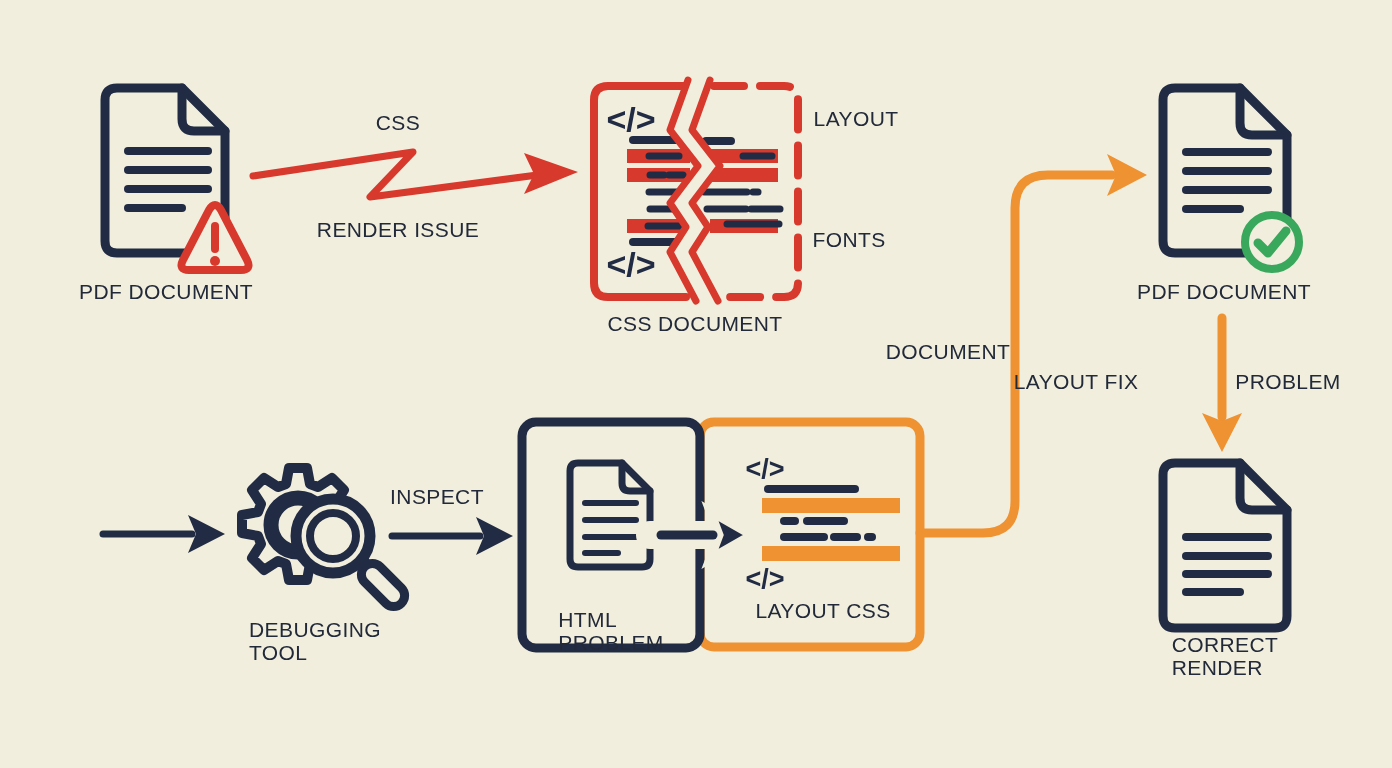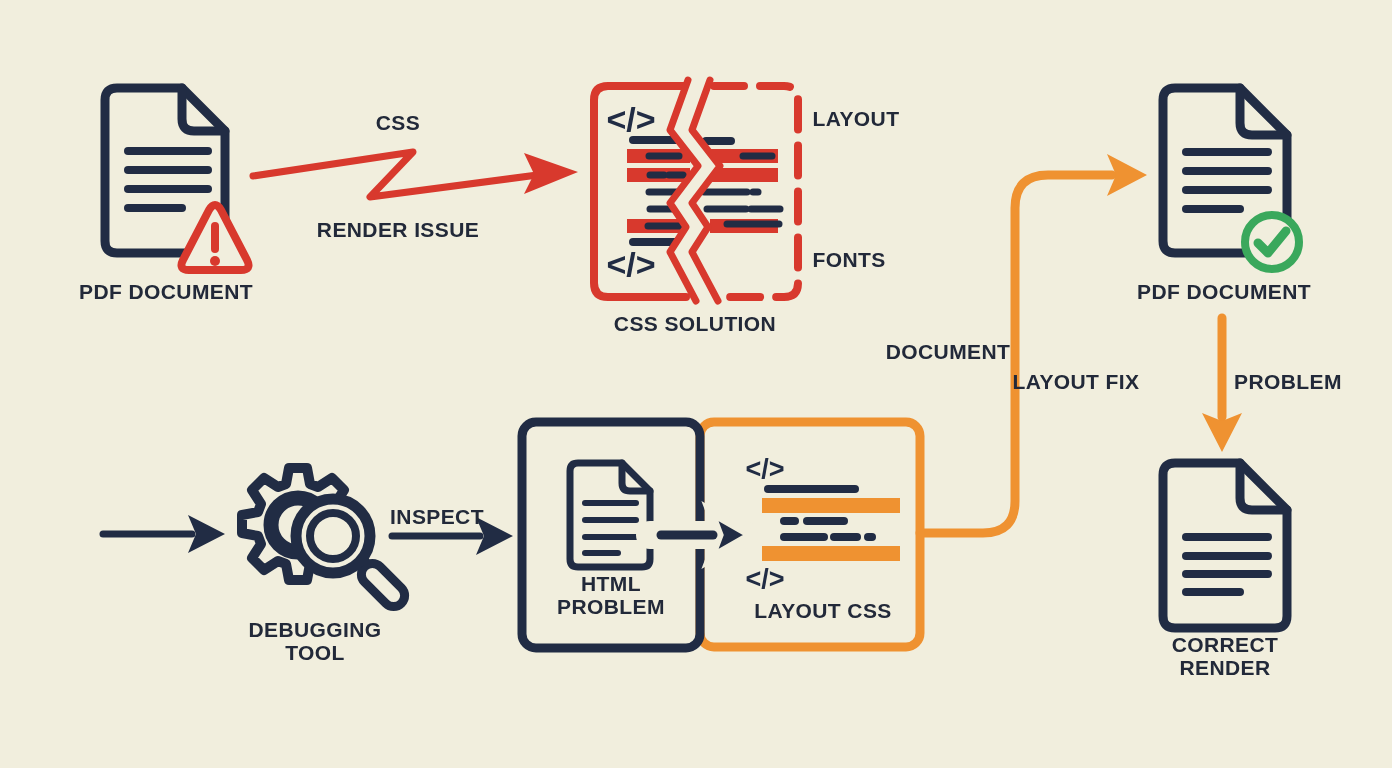--- a/index.html
+++ b/index.html
@@ -13,22 +13,22 @@
   }
   html,body{margin:0;padding:0;}
   body{font-family:"Liberation Sans",sans-serif;background:var(--background);}
   #canvas{
     position:relative;width:1392px;height:768px;overflow:hidden;
     background:var(--background);
   }
   #diagram-svg{position:absolute;left:0;top:0;}
   .lbl{
     position:absolute;transform:translateX(-50%);
-    font-weight:bold;font-size:21px;letter-spacing:.4px;
-    color:var(--text);white-space:nowrap;text-align:center;line-height:23px;
+    font-weight:normal;font-size:21px;letter-spacing:.4px;
+    color:var(--text);white-space:nowrap;text-align:left;line-height:23px;
   }
   .lbl span{display:block;}
   
   .s-navy{stroke:var(--navy);fill:none;stroke-linecap:round;stroke-linejoin:round;}
   .s-red{stroke:var(--red);fill:none;stroke-linecap:round;stroke-linejoin:round;}
   .s-orange{stroke:var(--orange);fill:none;stroke-linecap:round;stroke-linejoin:round;}
   .s-green{stroke:var(--green);fill:none;stroke-linecap:round;stroke-linejoin:round;}
   .s-cream{stroke:var(--cream);fill:none;stroke-linecap:round;stroke-linejoin:round;}
   .f-navy{fill:var(--navy);}
   .f-red{fill:var(--red);}
@@ -213,41 +213,41 @@
       </g>
     </g>
   </svg>
 
   <div class="lbl" style="left:166px;top:280px">PDF DOCUMENT</div>
 
   <div class="lbl" style="left:398px;top:111px">CSS</div>
   <div class="lbl" style="left:398px;top:218px">RENDER ISSUE</div>
 
   <div class="lbl" style="left:856px;top:107px">LAYOUT</div>
-  <div class="lbl" style="left:849px;top:248px">FONTS</div>
-  <div class="lbl" style="left:695px;top:312px">CSS SOLUTION</div>
+  <div class="lbl" style="left:849px;top:228px">FONTS</div>
+  <div class="lbl" style="left:695px;top:312px">CSS DOCUMENT</div>
 
   <div class="lbl" style="left:948px;top:340px">DOCUMENT</div>
   <div class="lbl" style="left:1076px;top:370px">LAYOUT FIX</div>
 
   <div class="lbl" style="left:1224px;top:280px">PDF DOCUMENT</div>
   <div class="lbl" style="left:1288px;top:370px">PROBLEM</div>
 
   <div class="lbl" style="left:315px;top:618px">
     <span>DEBUGGING</span>
     <span>TOOL</span>
   </div>
 
   <div class="lbl" style="left:1225px;top:633px">
     <span>CORRECT</span>
     <span>RENDER</span>
   </div>
 
-  <div class="lbl" style="left:437px;top:505px">INSPECT</div>
-
-  <div class="lbl" style="left:611px;top:572px">
+  <div class="lbl" style="left:437px;top:485px">INSPECT</div>
+
+  <div class="lbl" style="left:611px;top:608px">
     <span>HTML</span>
     <span>PROBLEM</span>
   </div>
 
   <div class="lbl" style="left:823px;top:599px">LAYOUT CSS</div>
 
 </div>
 
 </body></html>

